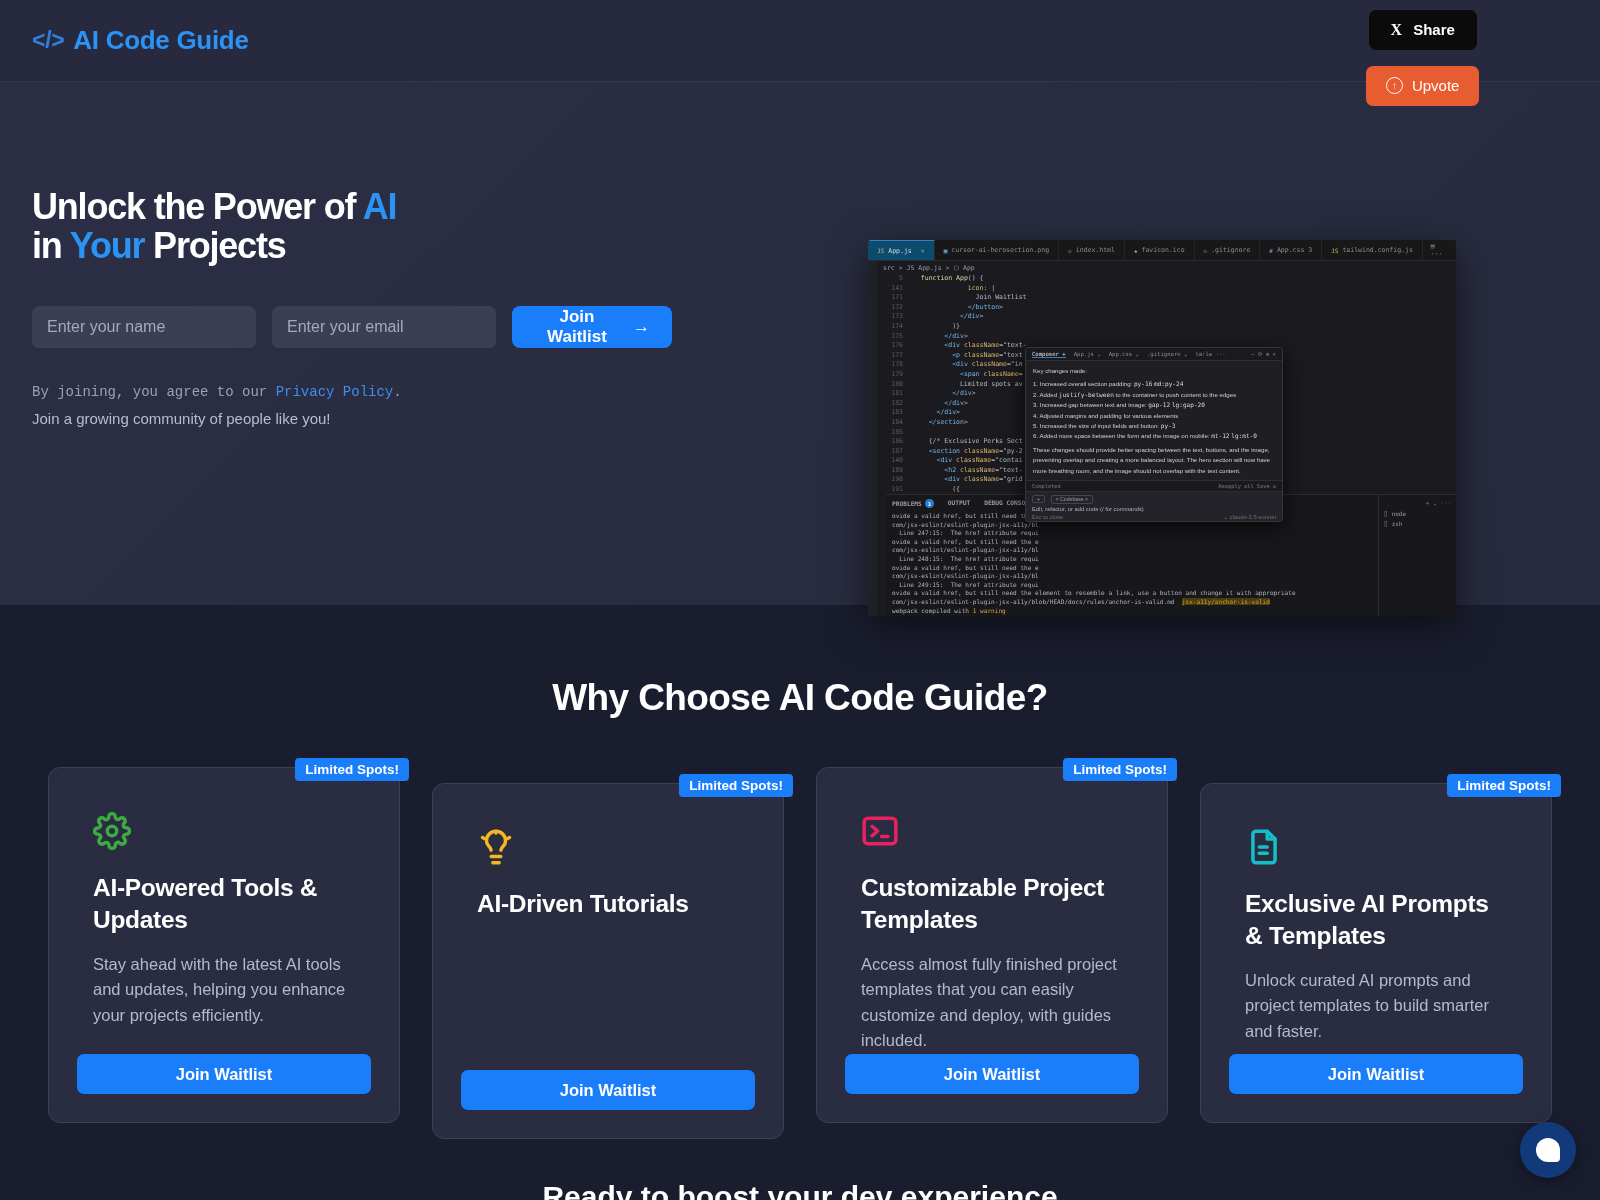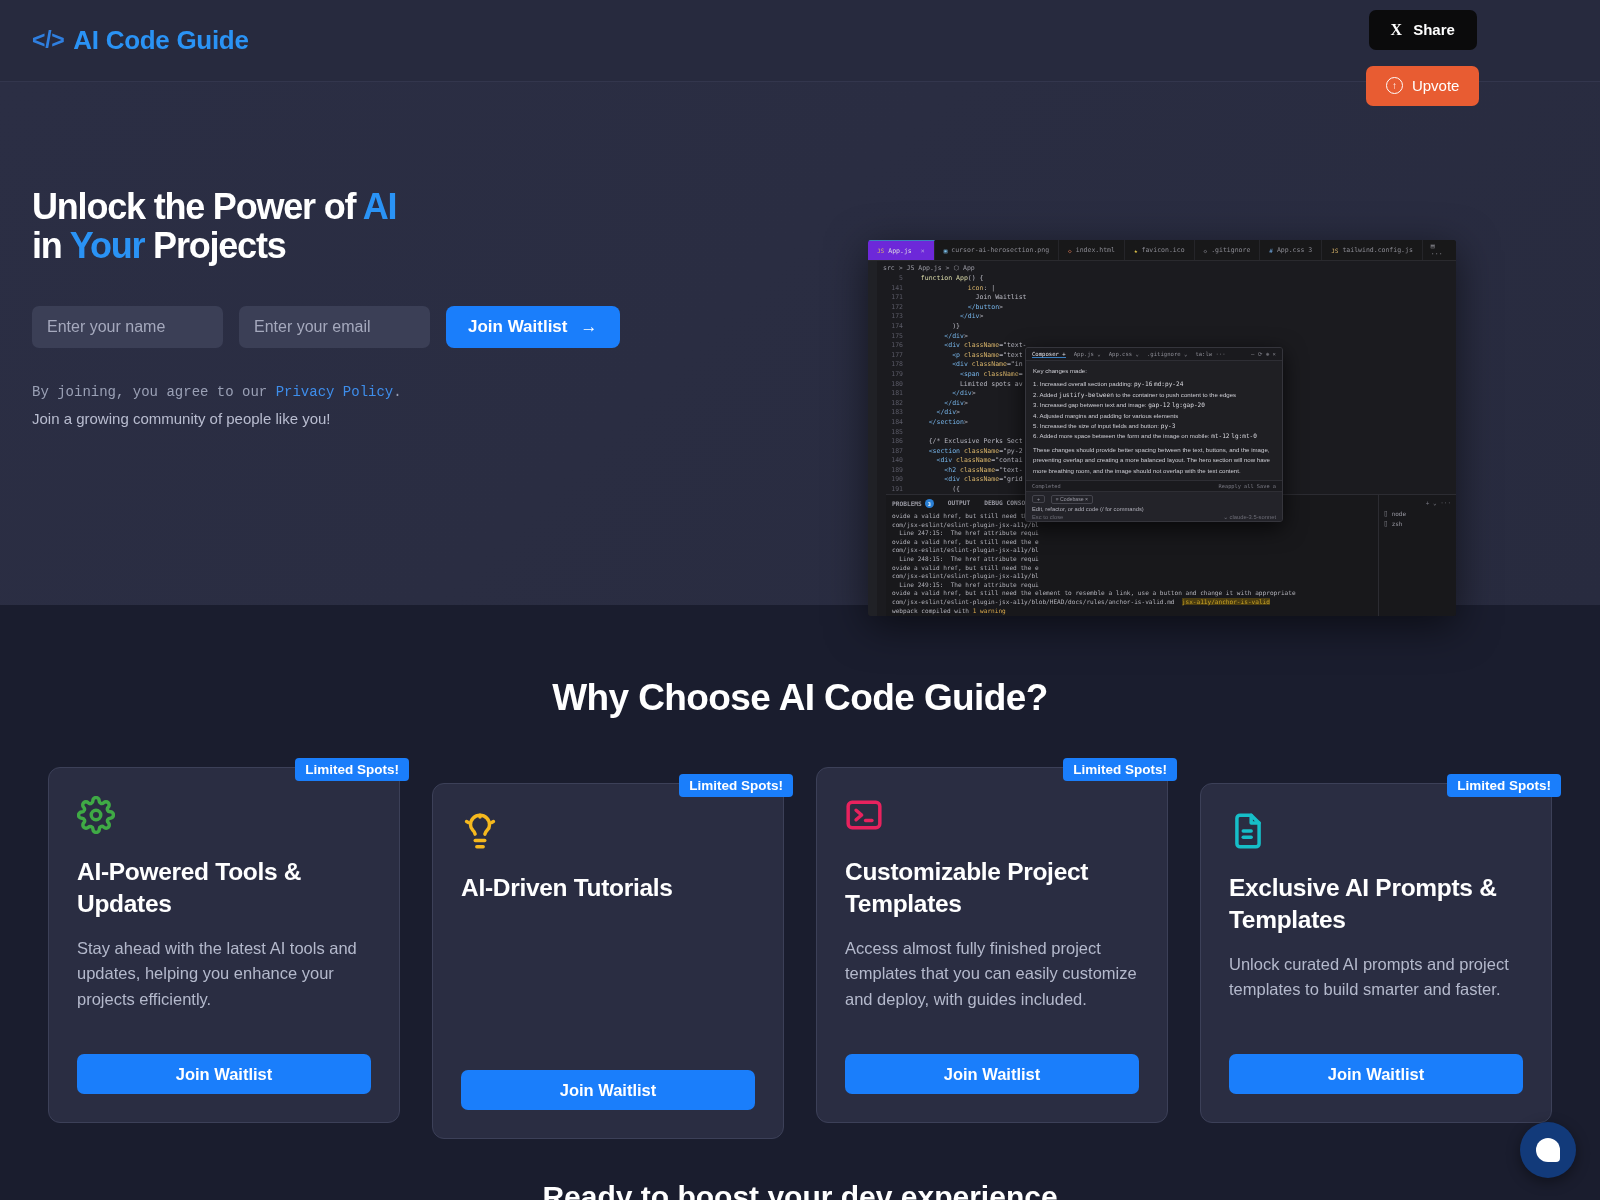--- a/index.html
+++ b/index.html
@@ -65,21 +65,21 @@
     color: #ffffff; letter-spacing: -1.2px;
   }
   .accent { color: #2a93f5; }
   .hero-sub {
     margin-top: 30px;
     font-size: 19.5px; line-height: 1.45; color: #b9bdd0;
     max-width: 560px;
   }
   .form-row { margin-top: 40px; display: flex; gap: 16px; align-items: center; }
   .field {
-    width: 191px; height: 42px;
+    width: 224px; height: 42px;
     background: #3b3f56; border: none; border-radius: 7px;
     color: #d9dce8; font-size: 16px; padding: 0 15px;
     font-family: inherit; outline: none;
   }
   .field::placeholder { color: #a5a9bd; }
   .btn-join-hero {
     background: #1a7efb; color: #fff; border: none; border-radius: 8px;
     height: 42px; padding: 0 22px;
     display: flex; align-items: center; gap: 13px;
     font-size: 17px; font-weight: bold; cursor: pointer; font-family: inherit;
@@ -102,21 +102,21 @@
   .mock-tabs {
     display: flex; align-items: stretch; height: 21px;
     background: #181819; border-bottom: 1px solid #2a2a2e;
     font-size: 6.5px; position: relative;
   }
   .mock-tab {
     display: flex; align-items: center; gap: 4px;
     padding: 0 9px; color: #8b8b93;
     border-right: 1px solid #252529; white-space: nowrap;
   }
-  .mock-tab.active { background: #6d28d9; color: #dcdce2; border-top: 1px solid #3a7ebf; }
+  .mock-tab.active { background: #0c4a6e; color: #dcdce2; border-top: 1px solid #3a7ebf; }
   .tdot { font-size: 6px; }
   .tab-x { margin-left: 5px; opacity: .6; }
   .mock-panes { display: flex; height: 355px; }
   .mock-gutterbar { width: 9px; background: #202126; flex-shrink: 0; }
   .mock-code { flex: 1; position: relative; background: #1b1b1f; overflow: hidden; }
   .breadcrumb { font-size: 6.5px; padding: 3px 0 2px 6px; color: #9a9aa4; }
   .codeline { font-size: 6.5px; line-height: 9.6px; white-space: pre; color: #b7b7c0; }
   .ln { display: inline-block; width: 26px; text-align: right; color: #5a5a66; margin-right: 10px; }
   .k-tag { color: #76b4e8; } .k-attr { color: #d8b46a; }
   .k-fn { color: #dcdcaa; }
@@ -182,21 +182,21 @@
   }
   .cards {
     display: flex; align-items: flex-start; justify-content: center;
     gap: 32px; padding: 0 32px; margin-top: 48px;
   }
   .card {
     position: relative;
     background: #2a2d42;
     border: 1px solid #3c4058;
     border-radius: 12px;
-    padding: 28px;
+    padding: 44px;
     width: 352px;
     flex-shrink: 0;
   }
   .card.c0 { margin-top: 0px;  height: 356px; }
   .card.c1 { margin-top: 16px; height: 356px; }
   .card.c2 { margin-top: 0px;  height: 356px; }
   .card.c3 { margin-top: 16px; height: 340px; }
   .badge {
     position: absolute; top: -10px; right: -10px;
     background: #1a7efb; color: #fff; font-size: 13.5px; font-weight: bold;

